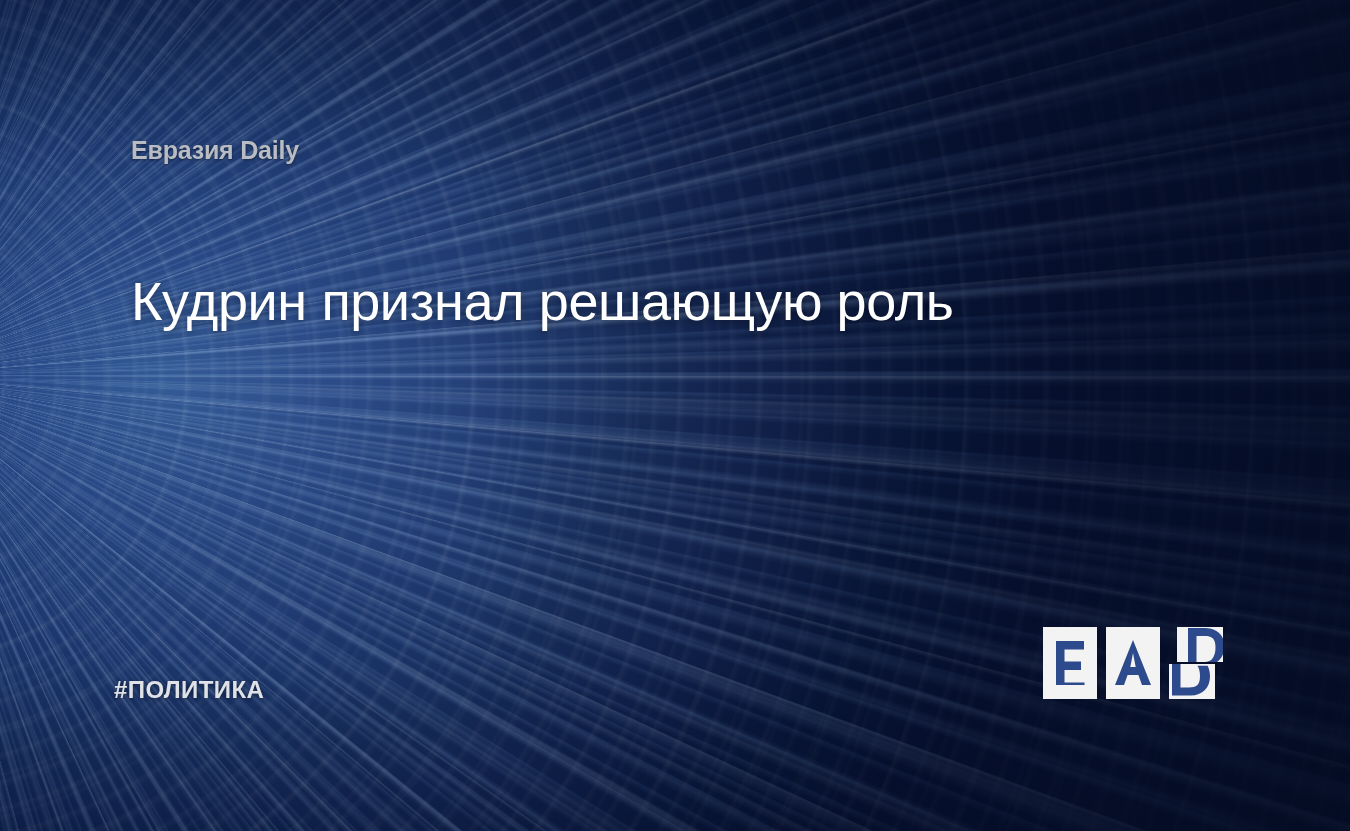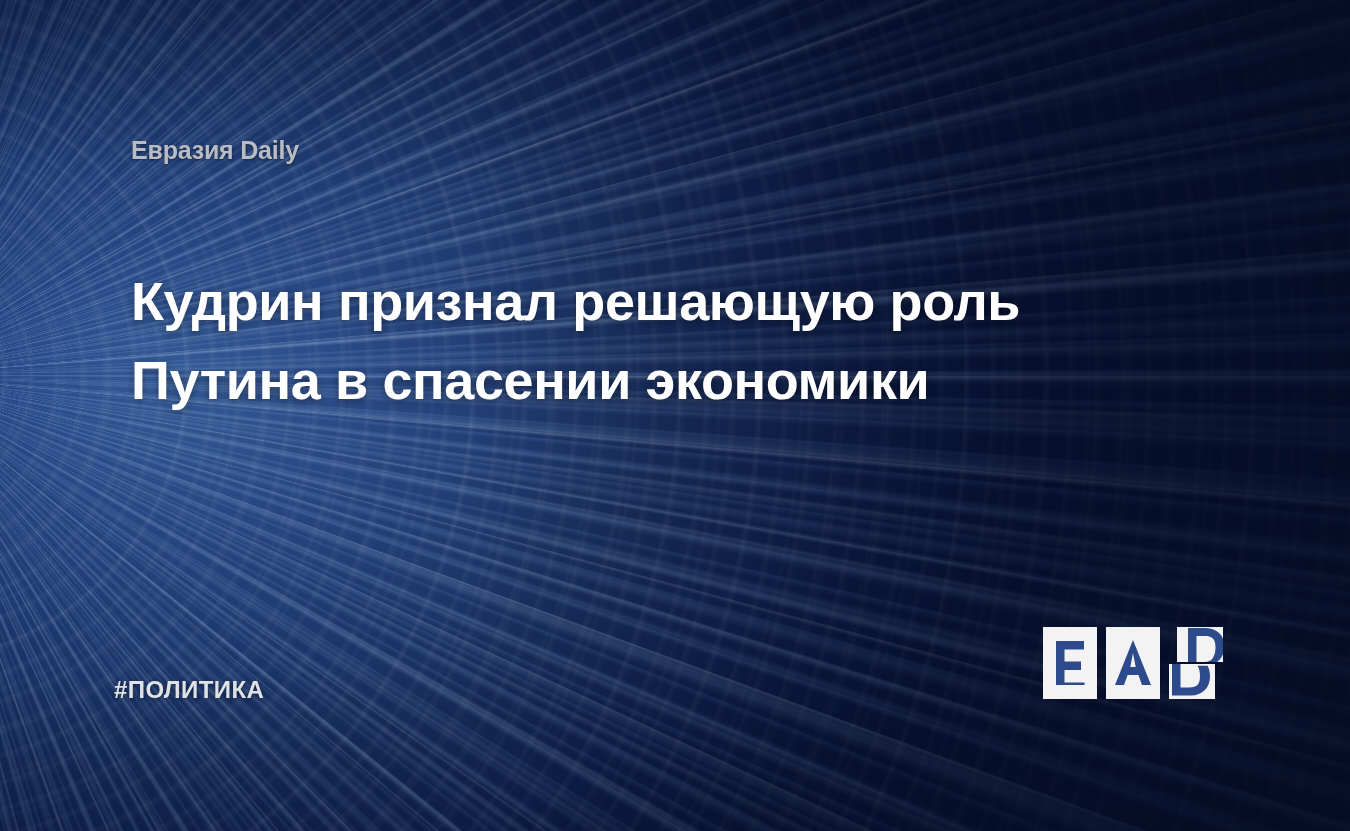--- a/index.html
+++ b/index.html
@@ -156,21 +156,21 @@
     white-space: nowrap;
   }
 
   .headline {
     position: absolute;
     left: 131px;
     top: 262px;
     width: 920px;
     color: #ffffff;
     font-size: 54px;
-    font-weight: bold;
+    font-weight: normal;
     line-height: 79px;
     letter-spacing: -0.4px;
     text-shadow: 0 2px 8px rgba(0,0,0,0.40);
   }
   .headline .ln {
     display: block;
     white-space: nowrap;
   }
 
   .tag {
@@ -254,21 +254,20 @@
   <div class="bg-vignette"></div>
   <div class="bg-right-fade"></div>
   <div class="bg-top-fade"></div>
 
   <div class="content">
 
     <div class="brand">Евразия Daily</div>
 
     <div class="headline">
       <span class="ln">Кудрин признал решающую роль</span>
-      <span class="ln">Путина в спасении экономики</span>
     </div>
 
     <div class="tag">#ПОЛИТИКА</div>
 
     <div class="logo">
 
       <div class="logo-tile">
         <svg viewBox="0 0 54 72" aria-hidden="true">
           <path fill="#2c4a8c" d="M13 14 h28 v8.5 H21.5 v12 H38 v8.5 H21.5 v12.5 H41.5 V58 H13 Z"></path>
         </svg>

